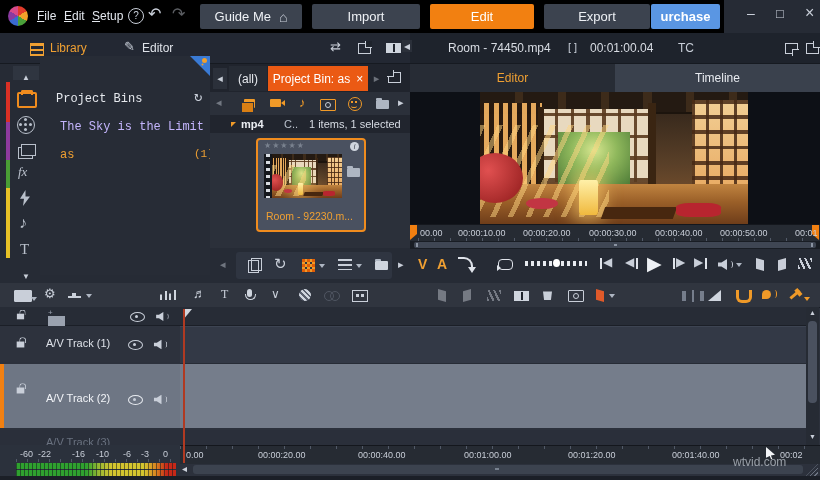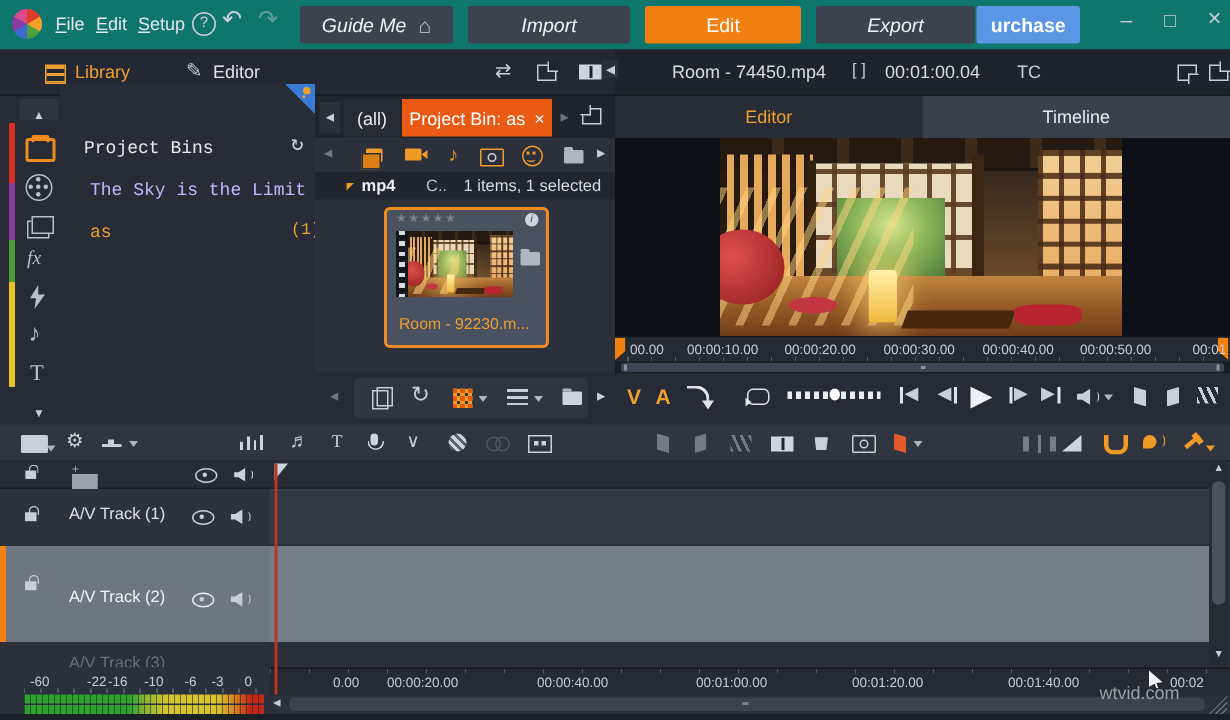--- a/index.html
+++ b/index.html
@@ -2,26 +2,26 @@
 <html><head>
 <meta charset="utf-8">
 <style>
   html,body{margin:0;padding:0;background:#0b0d11;}
   .app{position:relative;width:820px;height:480px;overflow:hidden;
        font-family:"Liberation Sans",sans-serif;color:#dbe0e8;background:#262b35;
        -webkit-font-smoothing:antialiased;}
   .ab{position:absolute;}
   .txt{white-space:nowrap;}
   
-  .titlebar{left:0;top:0;width:820px;height:33px;background:#0f766e;}
+  .titlebar{left:0;top:0;width:724px;height:33px;background:#000000;}
   .subbar-left{left:0;top:33px;width:410px;height:30px;background:#232833;border-bottom:1px solid #161a21;}
   .subbar-right{left:410;top:33px;width:410px;height:30px;background:#1e232c;border-bottom:1px solid #161a21;}
   .btn{display:flex;align-items:center;justify-content:center;border-radius:2px;
        font-size:13px;color:#eef1f5;cursor:default;}
-  .btn-gray{background:#3c434f;font-style:italic;}
+  .btn-gray{background:#3c434f;}
   .btn-orange{background:#f28011;color:#fff;}
   .btn-blue{background:#5a96e3;color:#fff;font-weight:bold;overflow:hidden;}
   .menu{font-size:12px;color:#e3e7ee;}
   .menu u{text-decoration:underline;}
   .g{color:#c9cfd9;line-height:1;}
   .dim{opacity:.45;}
   .orange{color:#f0a032;}
   
   .ic{position:absolute;}
   .ic-lines{width:12px;height:11px;background:repeating-linear-gradient(180deg,#c9cfd9 0 2px,transparent 2px 5px);}
@@ -403,21 +403,21 @@
       <span class="ab txt" style="left:46px;top:6px;font-size:11px;color:#6a7280;">A/V Track (3)</span>
     </div>
 
     <div class="ab" style="left:806px;top:24px;width:13px;height:138px;background:#262b34;">
       <span class="ab g" style="left:3px;top:2px;font-size:7px;">▲</span>
       <div class="ab" style="left:2px;top:14px;width:9px;height:82px;background:#4a515f;border-radius:4px;"></div>
       <span class="ab g" style="left:3px;top:126px;font-size:7px;">▼</span>
     </div>
 
     <div class="ab" style="left:180px;top:162px;width:640px;height:18px;background:#262b33;border-top:1px solid #14171d;">
-      <span class="ab ruler-lab" style="left:6px;top:4px;padding-left:36px;">0.00</span>
+      <span class="ab ruler-lab" style="left:6px;top:4px;">0.00</span>
       <span class="ab ruler-lab" style="left:78px;top:4px;">00:00:20.00</span>
       <span class="ab ruler-lab" style="left:178px;top:4px;">00:00:40.00</span>
       <span class="ab ruler-lab" style="left:284px;top:4px;">00:01:00.00</span>
       <span class="ab ruler-lab" style="left:388px;top:4px;">00:01:20.00</span>
       <span class="ab ruler-lab" style="left:492px;top:4px;">00:01:40.00</span>
       <span class="ab ruler-lab" style="left:600px;top:4px;">00:02</span>
       <div class="ab ticks" style="left:0;top:0;width:640px;height:3px;background:repeating-linear-gradient(90deg,#525a68 0 1px,transparent 1px 26px);"></div>
     </div>
 
     <div class="ab" style="left:180px;top:180px;width:640px;height:13px;">
@@ -425,21 +425,21 @@
       <div class="ab" style="left:13px;top:2px;width:610px;height:9px;background:#3c434f;border-radius:3px;"></div>
       <span class="ab" style="left:315px;top:5px;width:4px;height:2px;background:#78818f;"></span>
     </div>
     <div class="ab" style="left:806px;top:181px;width:12px;height:12px;background:repeating-linear-gradient(135deg,transparent 0 2px,#6a7280 2px 3px);clip-path:polygon(100% 0,100% 100%,0 100%);"></div>
 
     <span class="ab" style="left:183px;top:26px;width:0;height:0;border-top:11px solid #cfd4dc;border-left:9px solid transparent;transform:scaleX(-1);"></span>
     <div class="ab" style="left:183px;top:26px;width:2px;height:154px;background:#b03a22;"></div>
 
     <div class="ab" style="left:0;top:162px;width:180px;height:35px;background:#2b313c;">
       <span class="ab ruler-lab" style="left:20px;top:4px;">-60</span>
-      <span class="ab ruler-lab" style="left:58px;top:4px;">-22</span>
+      <span class="ab ruler-lab" style="left:38px;top:4px;">-22</span>
       <span class="ab ruler-lab" style="left:72px;top:4px;">-16</span>
       <span class="ab ruler-lab" style="left:96px;top:4px;">-10</span>
       <span class="ab ruler-lab" style="left:123px;top:4px;">-6</span>
       <span class="ab ruler-lab" style="left:141px;top:4px;">-3</span>
       <span class="ab ruler-lab" style="left:163px;top:4px;">0</span>
       <div class="ab ticks" style="left:16px;top:14px;width:156px;height:3px;background:repeating-linear-gradient(90deg,#525a68 0 1px,transparent 1px 11px);"></div>
       <div class="ab meter-grad" style="left:16px;top:18px;width:160px;height:6px;"></div>
       <div class="ab meter-grad" style="left:16px;top:25px;width:160px;height:6px;"></div>
       <div class="ab meter-ticks" style="left:16px;top:18px;width:160px;height:13px;"></div>
     </div>

